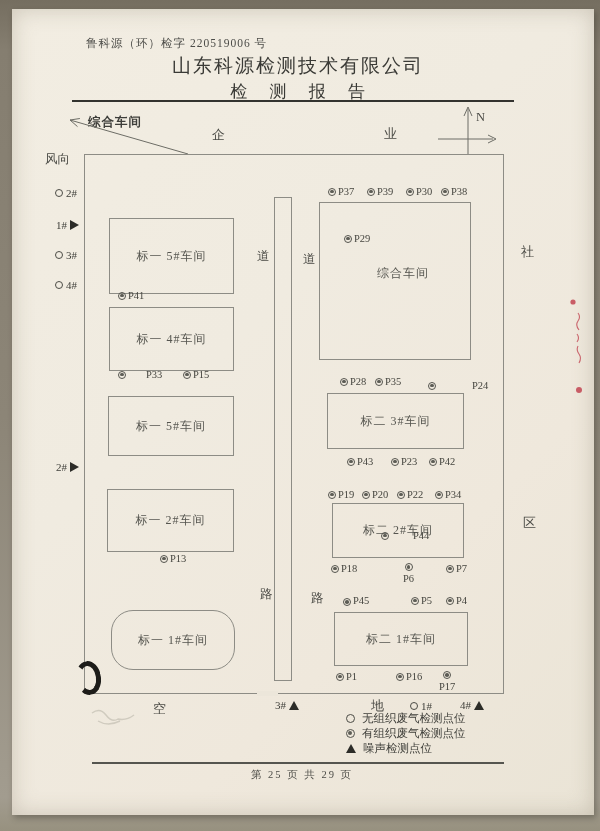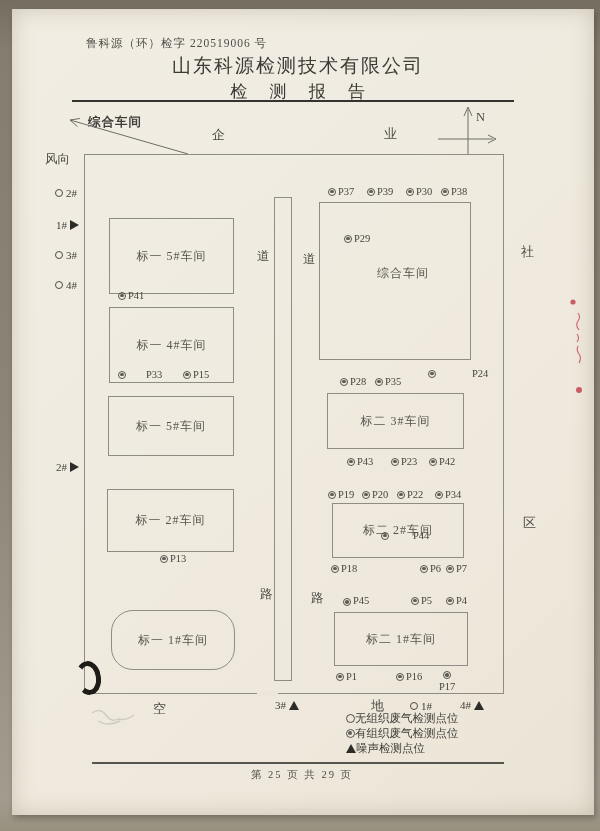--- a/index.html
+++ b/index.html
@@ -21,21 +21,21 @@
   .box{box-sizing:border-box;border:1px solid #8d8c85;}
   .bld{display:flex;align-items:center;justify-content:center;
     font-size:12px;letter-spacing:1px;color:#55554f;text-align:center;}
   .pt{display:flex;align-items:center;gap:2px;font-size:10.5px;color:#45453f;}
   .dc{width:8px;height:8px;border:1px solid #54544e;border-radius:50%;position:relative;flex:none;box-sizing:border-box;}
   .dc::after{content:"";position:absolute;left:1px;top:1px;width:3.5px;height:3.5px;border-radius:50%;background:#5d5d56;}
   .oc{width:8px;height:8px;border:1px solid #4c4c46;border-radius:50%;flex:none;box-sizing:border-box;}
   .marker{display:flex;align-items:center;gap:3px;font-size:11px;color:#3e3e39;}
   .tri-right{width:0;height:0;border-left:9px solid #2c2c28;border-top:5px solid transparent;border-bottom:5px solid transparent;flex:none;}
   .tri-up{width:0;height:0;border-bottom:9px solid #2c2c28;border-left:5.5px solid transparent;border-right:5.5px solid transparent;flex:none;}
-  .legend-row{display:flex;align-items:center;height:15px;font-size:11.5px;color:#3f3f3a;}
+  .legend-row{display:flex;align-items:center;gap:7px;height:15px;font-size:11.5px;color:#3f3f3a;}
   .legend-row .oc,.legend-row .dc{width:9px;height:9px;}
   .legend-row .dc::after{left:1.2px;top:1.2px;width:4px;height:4px;}
   .footer{width:420px;text-align:center;font-size:10.5px;letter-spacing:2px;color:#4c4c47;}
   .punch{width:15px;height:24px;border:5px solid #1d1c19;border-left-color:transparent;border-radius:50%;transform:rotate(-8deg);}
   svg{display:block;overflow:visible;}
   .stroke{stroke:#6d6d66;stroke-width:1;fill:none;}
 </style>
 </head>
 <body>
 
@@ -73,21 +73,21 @@
 
   <div class="abs box" style="left:274px;top:197px;width:18px;height:484px;"></div>
   <div class="abs txt lbl" style="left:257px;top:248px;">道</div>
   <div class="abs txt lbl" style="left:303px;top:251px;">道</div>
   <div class="abs txt lbl" style="left:260px;top:586px;">路</div>
   <div class="abs txt lbl" style="left:311px;top:590px;">路</div>
 
   <div class="abs box bld" style="left:109px;top:218px;width:125px;height:76px;text-align:right;">
       <span>标一 5#车间</span>
     </div>
-  <div class="abs box bld" style="left:109px;top:307px;width:125px;height:76px;">
+  <div class="abs box bld" style="left:109px;top:307px;width:125px;height:64px;">
       <span>标一 4#车间</span>
     </div>
   <div class="abs box bld" style="left:108px;top:396px;width:126px;height:60px;">
       <span>标一 5#车间</span>
     </div>
   <div class="abs box bld" style="left:107px;top:489px;width:127px;height:63px;">
       <span>标一 2#车间</span>
     </div>
   <div class="abs box bld" style="left:111px;top:610px;width:124px;height:60px;border-radius:22px;">
       <span>标一 1#车间</span>
@@ -142,21 +142,21 @@
       <span>P29</span>
     </div>
   <div class="abs pt" style="left:340px;top:376px;">
       <span class="dc"></span>
       <span>P28</span>
     </div>
   <div class="abs pt" style="left:375px;top:376px;">
       <span class="dc"></span>
       <span>P35</span>
     </div>
-  <div class="abs pt" style="left:428px;top:368px;gap:36px;">
+  <div class="abs pt" style="left:428px;top:380px;gap:36px;">
       <span class="dc"></span>
       <span>P24</span>
     </div>
   <div class="abs pt" style="left:347px;top:456px;">
       <span class="dc"></span>
       <span>P43</span>
     </div>
   <div class="abs pt" style="left:391px;top:456px;">
       <span class="dc"></span>
       <span>P23</span>
@@ -182,21 +182,21 @@
       <span>P34</span>
     </div>
   <div class="abs pt" style="left:331px;top:563px;">
       <span class="dc"></span>
       <span>P18</span>
     </div>
   <div class="abs pt" style="left:381px;top:530px;gap:24px;">
       <span class="dc"></span>
       <span>P44</span>
     </div>
-  <div class="abs pt" style="left:420px;top:563px;">
+  <div class="abs pt" style="left:403px;top:563px;flex-direction:column;">
       <span class="dc"></span>
       <span>P6</span>
     </div>
   <div class="abs pt" style="left:446px;top:563px;">
       <span class="dc"></span>
       <span>P7</span>
     </div>
   <div class="abs pt" style="left:343px;top:595px;align-items:flex-end;">
       <span class="dc"></span>
       <span>P45</span>

